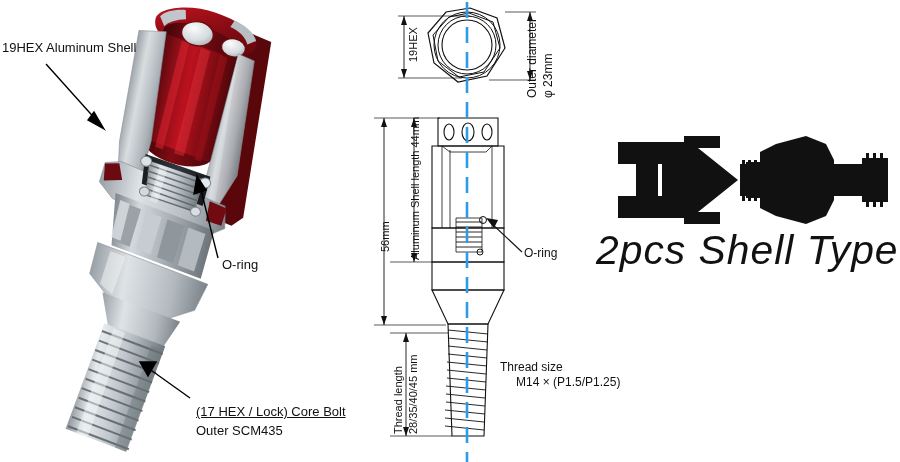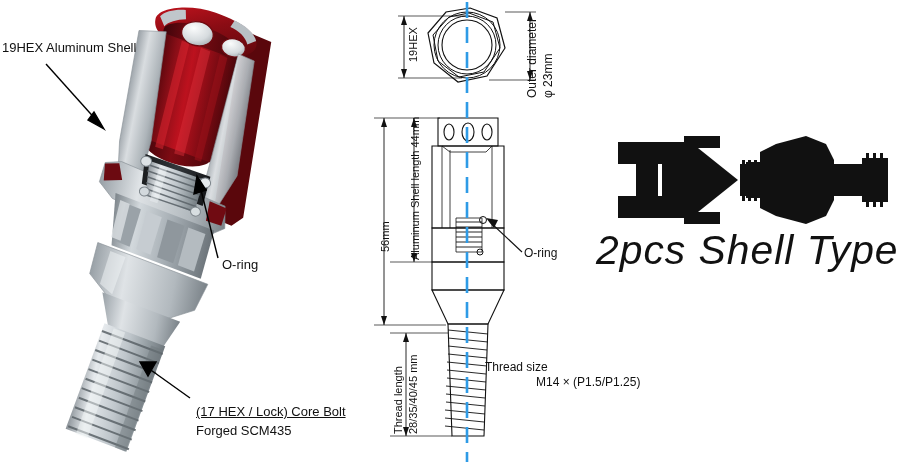--- a/index.html
+++ b/index.html
@@ -208,21 +208,21 @@
       <line x1="190" y1="398" x2="148" y2="368"></line>
       <polygon points="140,362 156,362 148,376"></polygon>
     </g>
   </svg>
 
   <div class="lbl lbl-13" style="left:2px; top:40px;">19HEX Aluminum Shell</div>
 
   <div class="lbl lbl-13" style="left:222px; top:257px;">O-ring</div>
 
   <div class="lbl lbl-13" style="left:196px; top:404px;text-decoration:underline;">(17 HEX / Lock) Core Bolt</div>
-  <div class="lbl lbl-13" style="left:196px; top:423px;">Forged SCM435</div>
+  <div class="lbl lbl-13" style="left:196px; top:423px;">Outer SCM435</div>
 
   <svg width="240" height="462" style="position:absolute;left:370px;top:0;" viewBox="0 0 240 462">
     <g stroke="#111111" fill="none" stroke-width="1.1">
 
       <g>
 
         <polygon points="100,8 127,18 135,48 117,76 88,82 64,63 58,33 76,12" stroke-width="1.2"></polygon>
         <polygon points="99,13 123,22 130,48 114,72 89,77 68,61 63,35 79,17" stroke-width="1"></polygon>
         <circle cx="97" cy="45" r="33" stroke-width="1"></circle>
         <circle cx="97" cy="45" r="29" stroke-width="1"></circle>
@@ -326,22 +326,22 @@
 
   <div class="lbl lbl-11 vert" style="left:379px; top:252px;">56mm</div>
 
   <div class="lbl lbl-11 vert" style="left:409px; top:260px;">Aluminum Shell length 44mm</div>
 
   <div class="lbl lbl-11 vert" style="left:392px; top:434px;">Thread length</div>
   <div class="lbl lbl-11 vert" style="left:407px; top:434px;">28/35/40/45 mm</div>
 
   <div class="lbl lbl-12" style="left:524px; top:246px;">O-ring</div>
 
-  <div class="lbl lbl-12" style="left:485px; top:360px;">Thread size</div>
-  <div class="lbl lbl-12" style="left:536px; top:375px;">M14 × (P1.5/P1.25)</div>
+  <div class="lbl lbl-12" style="left:500px; top:360px;">Thread size</div>
+  <div class="lbl lbl-12" style="left:516px; top:375px;">M14 × (P1.5/P1.25)</div>
 
   <svg width="300" height="130" style="position:absolute;left:600px;top:120px;" viewBox="0 0 300 130">
     <g fill="#111111">
 
       <g>
         <rect x="18" y="22" width="66" height="22"></rect>
         <rect x="18" y="76" width="66" height="22"></rect>
         <rect x="36" y="22" width="22" height="76"></rect>
         <rect x="84" y="16" width="36" height="12"></rect>
         <rect x="84" y="92" width="36" height="12"></rect>

